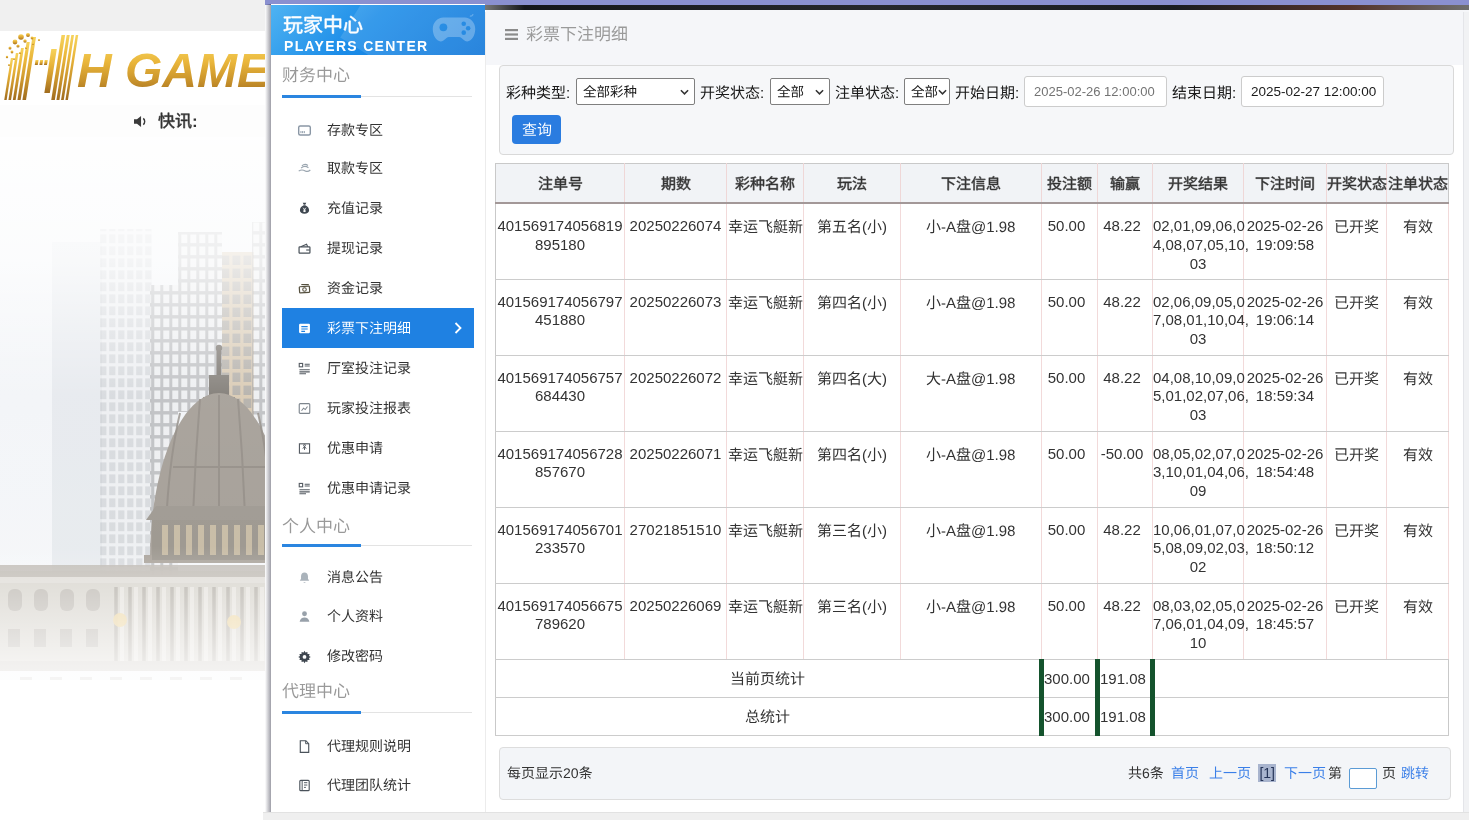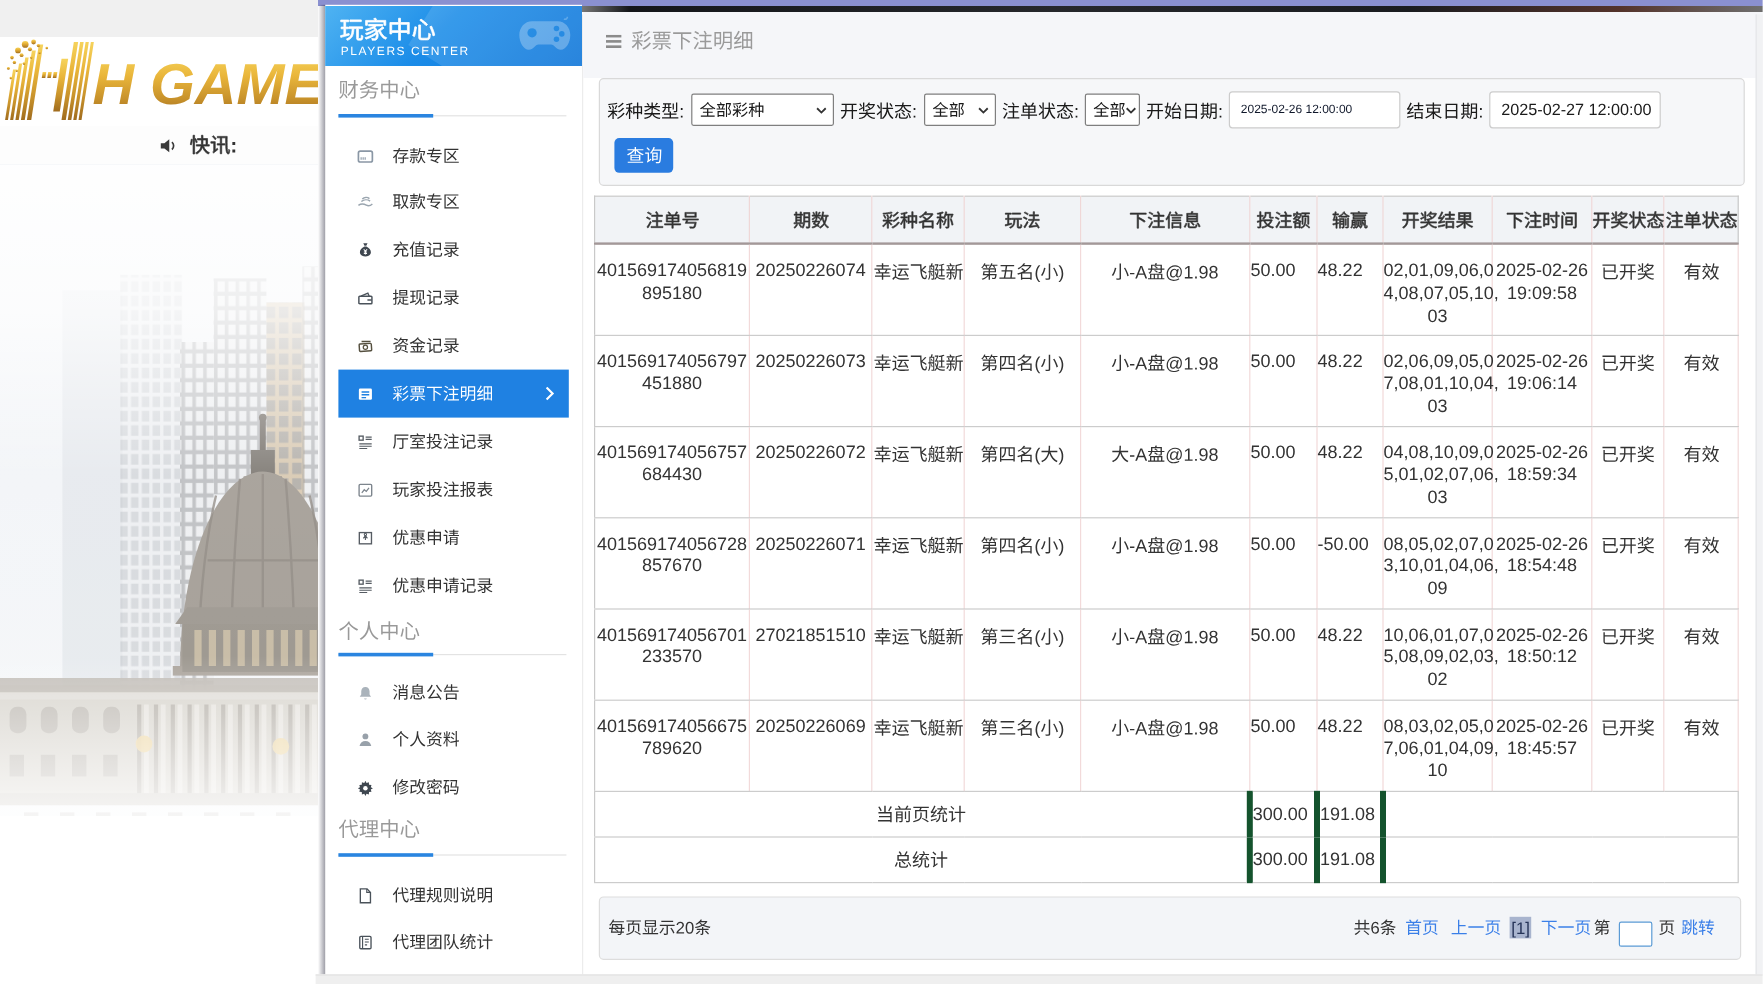--- a/index.html
+++ b/index.html
@@ -178,21 +178,21 @@
         <circle cx="42" cy="16" r="2.6" fill="#1b8ce8"></circle>
         <circle cx="37" cy="21" r="2.6" fill="#1b8ce8"></circle>
 <path d="M44 2c2 1 4-1 3-3" stroke="#cfe9fb" stroke-width="1.4" fill="none"></path>
 </svg>
 <div class="abs" style="left:12px;top:7px;color:#fff"><svg class="t" width="80" height="25">
           <use href="#c73A9" transform="translate(0 20) scale(0.02 -0.02)" stroke="currentColor" stroke-width="34"></use>
           <use href="#c5BB6" transform="translate(20 20) scale(0.02 -0.02)" stroke="currentColor" stroke-width="34"></use>
           <use href="#c4E2D" transform="translate(40 20) scale(0.02 -0.02)" stroke="currentColor" stroke-width="34"></use>
           <use href="#c5FC3" transform="translate(60 20) scale(0.02 -0.02)" stroke="currentColor" stroke-width="34"></use>
         </svg></div>
-<div class="abs" style="left:13px;top:33px;color:#fff;font-size:10px;letter-spacing:1.3px;font-weight:normal">PLAYERS CENTER</div>
+<div class="abs" style="left:13px;top:33px;color:#fff;font-size:14px;letter-spacing:1.3px;font-weight:bold">PLAYERS CENTER</div>
 </div>
 <div class="abs" style="left:11px;top:60px;color:#999"><svg class="t" width="68" height="22">
         <use href="#c8D22" transform="translate(0 17) scale(0.017 -0.017)"></use>
         <use href="#c52A1" transform="translate(17 17) scale(0.017 -0.017)"></use>
         <use href="#c4E2D" transform="translate(34 17) scale(0.017 -0.017)"></use>
         <use href="#c5FC3" transform="translate(51 17) scale(0.017 -0.017)"></use>
       </svg></div>
     <div class="abs" style="left:11px;top:92px;width:190px;height:1px;background:#e3e3e3"></div>
     <div class="abs" style="left:11px;top:91px;width:79px;height:3px;background:#2a85e0"></div>
 <div class="abs row" style="left:11px;top:106px;width:192px;height:40px;color:#333">
@@ -512,21 +512,21 @@
       </svg>
     </div>
 <div class="abs" style="left:469px;top:71px;color:#1a1a1a"><svg class="t" width="64.16748" height="19">
         <use href="#c5F00" transform="translate(0 15) scale(0.015 -0.015)"></use>
         <use href="#c59CB" transform="translate(15 15) scale(0.015 -0.015)"></use>
         <use href="#c65E5" transform="translate(30 15) scale(0.015 -0.015)"></use>
         <use href="#c671F" transform="translate(45 15) scale(0.015 -0.015)"></use>
         <use href="#l003A" transform="translate(60 15) scale(0.00732 -0.00732)"></use>
       </svg></div>
 <div class="abs row" style="left:538px;top:64px;width:143px;height:31px;background:#fff;border:1px solid #ccc;border-radius:3px">
-      <span style="margin-left:9px;color:#0f172a;font-size:10px;white-space:nowrap">2025-02-26 12:00:00</span>
+      <span style="margin-left:9px;color:#737373;font-size:13px;white-space:nowrap">2025-02-26 12:00:00</span>
     </div>
 <div class="abs" style="left:686px;top:71px;color:#1a1a1a"><svg class="t" width="64.16748" height="19">
         <use href="#c7ED3" transform="translate(0 15) scale(0.015 -0.015)"></use>
         <use href="#c675F" transform="translate(15 15) scale(0.015 -0.015)"></use>
         <use href="#c65E5" transform="translate(30 15) scale(0.015 -0.015)"></use>
         <use href="#c671F" transform="translate(45 15) scale(0.015 -0.015)"></use>
         <use href="#l003A" transform="translate(60 15) scale(0.00732 -0.00732)"></use>
       </svg></div>
 <div class="abs row" style="left:755px;top:64px;width:143px;height:31px;background:#fff;border:1px solid #ccc;border-radius:3px">
       <span style="margin-left:9px;color:#1a1a1a;font-size:13.5px;white-space:nowrap">2025-02-27 12:00:00</span>
@@ -1038,21 +1038,21 @@
 </div>
 <div class="abs" style="left:263px;top:812px;width:1206px;height:8px;background:#efefef;border-top:1px solid #e2e2e2"></div>
 <style>
 table{font-size:15px;color:#333;background:#fff;border:1px solid #c9c9c9}
 th{background:#f1f3f6;height:39.5px;border-right:1px solid #efd7d7;border-bottom:2px solid #a39898;text-align:center;vertical-align:middle}
 tr.dr td{height:76px;border-right:1px solid #f2dada;border-bottom:1px solid #ccc;vertical-align:top;padding-top:13px;text-align:center}
 tr.dr td .num{line-height:18.75px;height:18.75px}
 tr.dr td svg.t{margin-top:0}
 tr.sr td{height:38px;border-right:5px solid #14532d;border-bottom:1px solid #ccc;text-align:center;vertical-align:middle}
 td.r,th.r{text-align:right}
-tr.dr td.r{text-align:left;padding-right:6px}
+tr.dr td.r{text-align:center;padding-right:6px}
 tr.sr td.r{text-align:right;padding-right:6px}
 th:last-child,td:last-child{border-right:none}
 tr.sr td:last-child{border-right:none}
 </style>
 
 <svg width="0" height="0" style="position:absolute">
     <defs>
 <path id="c5FEB" d="M170 840V-79H245V840ZM80 647C73 566 55 456 28 390L87 369C114 442 132 558 137 639ZM247 656C277 596 309 517 321 469L377 497C365 544 331 621 300 679ZM805 381H650C654 424 655 466 655 507V610H805ZM580 840V681H384V610H580V507C580 467 579 424 575 381H330V308H565C539 185 473 62 297 -26C314 -40 340 -68 350 -84C518 9 594 133 628 260C686 103 779 -21 920 -83C931 -61 956 -29 974 -13C834 38 738 160 684 308H965V381H879V681H655V840Z"></path>
 <path id="c8BAF" d="M114 775C163 729 223 664 251 622L305 672C277 713 215 775 166 819ZM42 527V454H183V111C183 66 153 37 135 24C148 10 168 -22 174 -40C189 -19 216 4 387 139C380 153 366 182 360 202L256 123V527ZM358 785V714H503V429H352V359H503V-66H574V359H728V429H574V714H767C767 286 764 -42 873 -76C924 -95 957 -60 968 104C956 114 935 139 922 157C919 73 911 -1 903 1C836 17 839 358 843 785Z"></path>
 <path id="b003A" d="M197 752V1034H485V752ZM197 0V281H485V0Z"></path>

